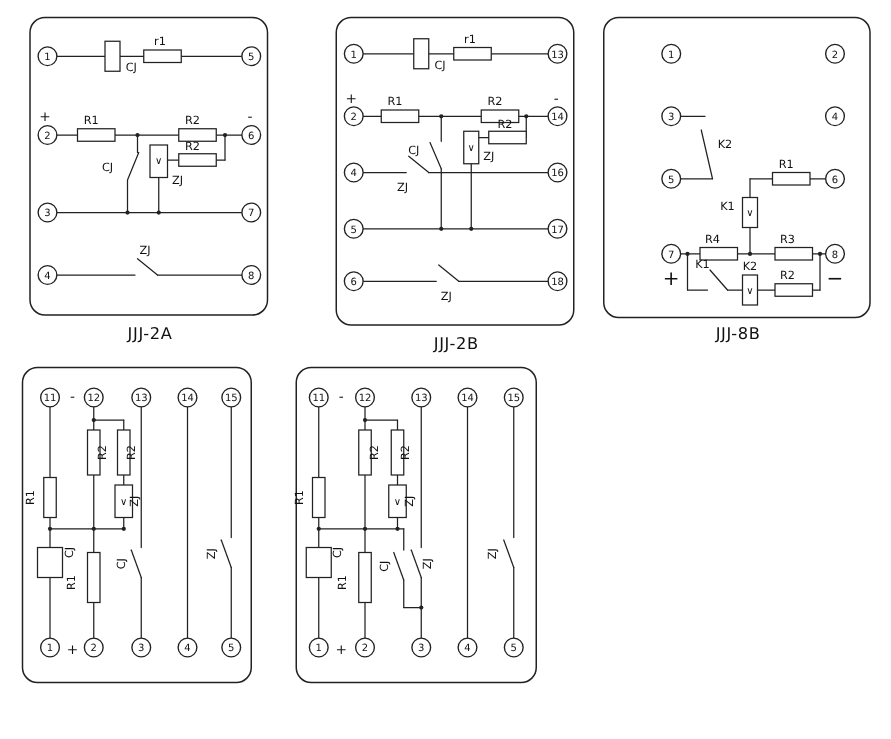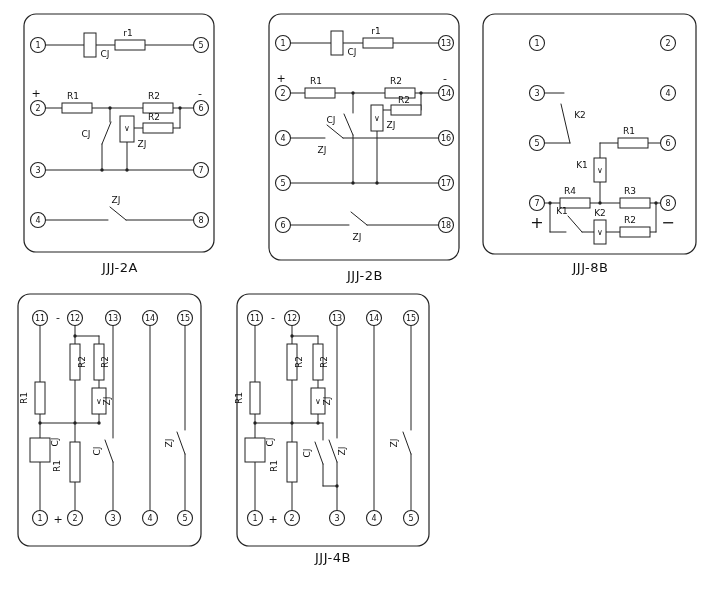--- a/index.html
+++ b/index.html
@@ -461,16 +461,15 @@
         </g>
       <g class="term">
           <circle cx="141" cy="228" r="7.5"></circle>
           <text x="141" y="231">4</text>
         </g>
       <g class="term">
           <circle cx="178" cy="228" r="7.5"></circle>
           <text x="178" y="231">5</text>
         </g>
     </svg>
-    <div class="caption">JJJ-4B</div>
   </div>
 
 </div>
 
 </body></html>

